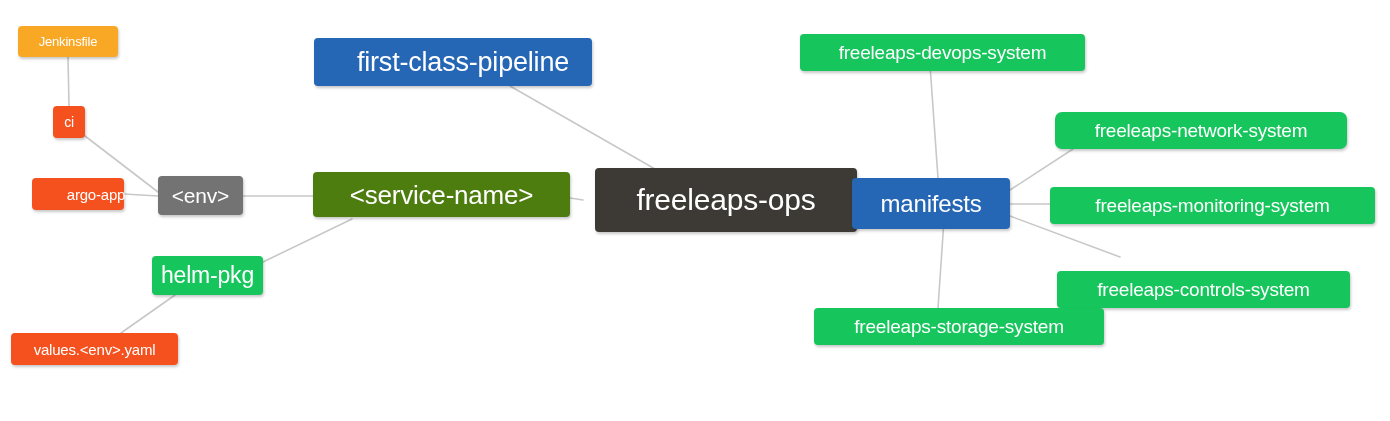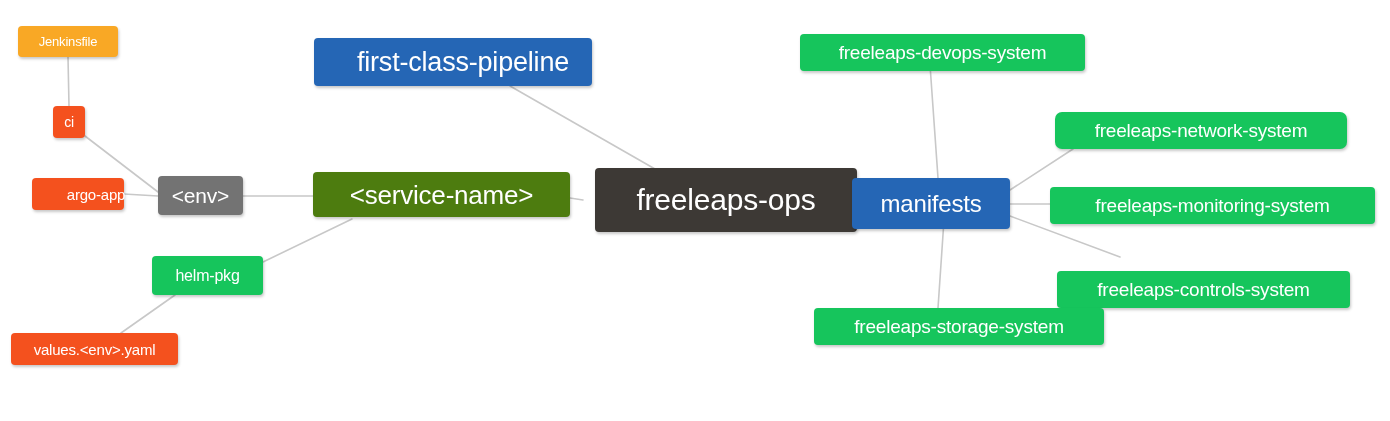--- a/index.html
+++ b/index.html
@@ -78,21 +78,21 @@
       </div>
       <div class="node" style="left: 53px; top: 106px; width: 32px; height: 32px; background: rgb(244, 81, 30); font-size: 14px;">
         <span class="node-label">ci</span>
       </div>
       <div class="node" style="left: 32px; top: 178px; width: 92px; height: 32px; background: rgb(244, 81, 30); font-size: 15px; padding-left: 36px;">
         <span class="node-label">argo-app</span>
       </div>
       <div class="node" style="left: 158px; top: 176px; width: 85px; height: 39px; background: #737373; font-size: 21px;">
         <span class="node-label">&lt;env&gt;</span>
       </div>
-      <div class="node" style="left: 152px; top: 256px; width: 111px; height: 39px; background: rgb(22, 197, 92); font-size: 16px;">
+      <div class="node" style="left: 152px; top: 256px; width: 111px; height: 39px; background: rgb(22, 197, 92); font-size: 23px;">
         <span class="node-label">helm-pkg</span>
       </div>
       <div class="node" style="left: 11px; top: 333px; width: 167px; height: 32px; background: rgb(244, 81, 30); font-size: 15px;">
         <span class="node-label">values.&lt;env&gt;.yaml</span>
       </div>
       <div class="node" style="left: 314px; top: 38px; width: 278px; height: 48px; background: rgb(37, 102, 181); font-size: 27px; padding-left: 20px;">
         <span class="node-label">first-class-pipeline</span>
       </div>
       <div class="node" style="left: 313px; top: 172px; width: 257px; height: 45px; background: #4d7c0f; font-size: 26px;">
         <span class="node-label">&lt;service-name&gt;</span>

